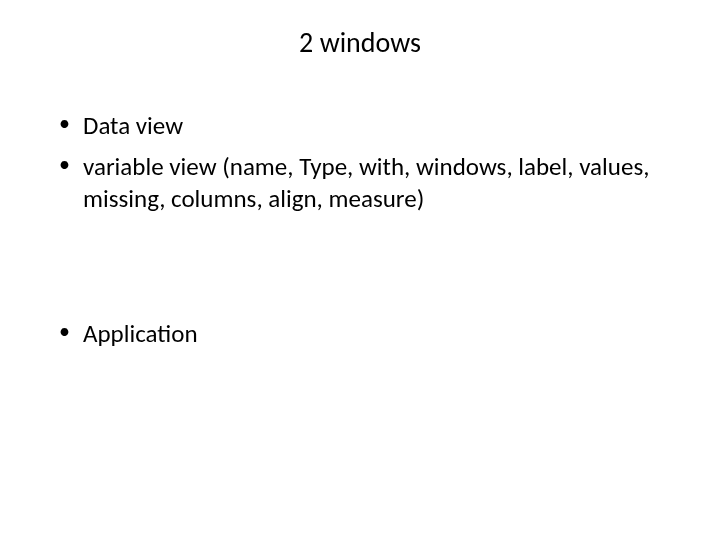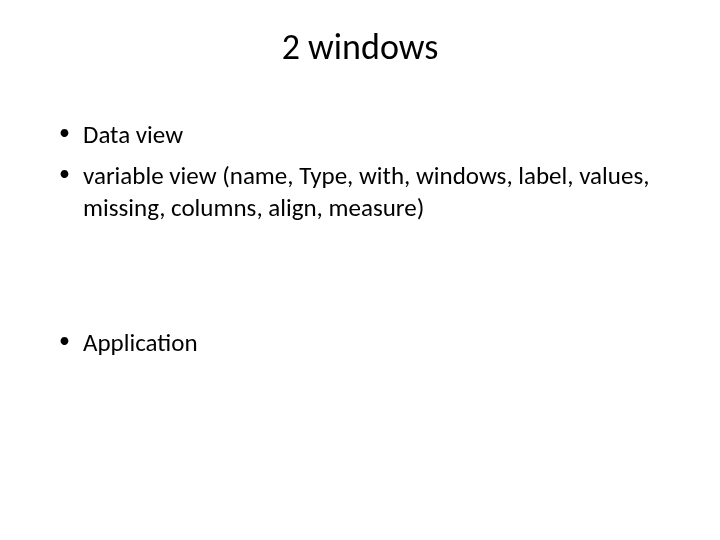--- a/index.html
+++ b/index.html
@@ -9,21 +9,21 @@
     }
     body {
       width: 720px;
       height: 540px;
       background: #ffffff;
       font-family: Calibri, "Segoe UI", Arial, sans-serif;
       color: #000000;
       padding: 20px 55px;
     }
     .slide-title {
-      font-size: 36px;
+      font-size: 28px;
       font-weight: 400;
       text-align: center;
       margin-bottom: 50px;
       margin-top: 5px;
     }
     .bullet-list {
       list-style: none;
       font-size: 25px;
       line-height: 1.3;
     }

